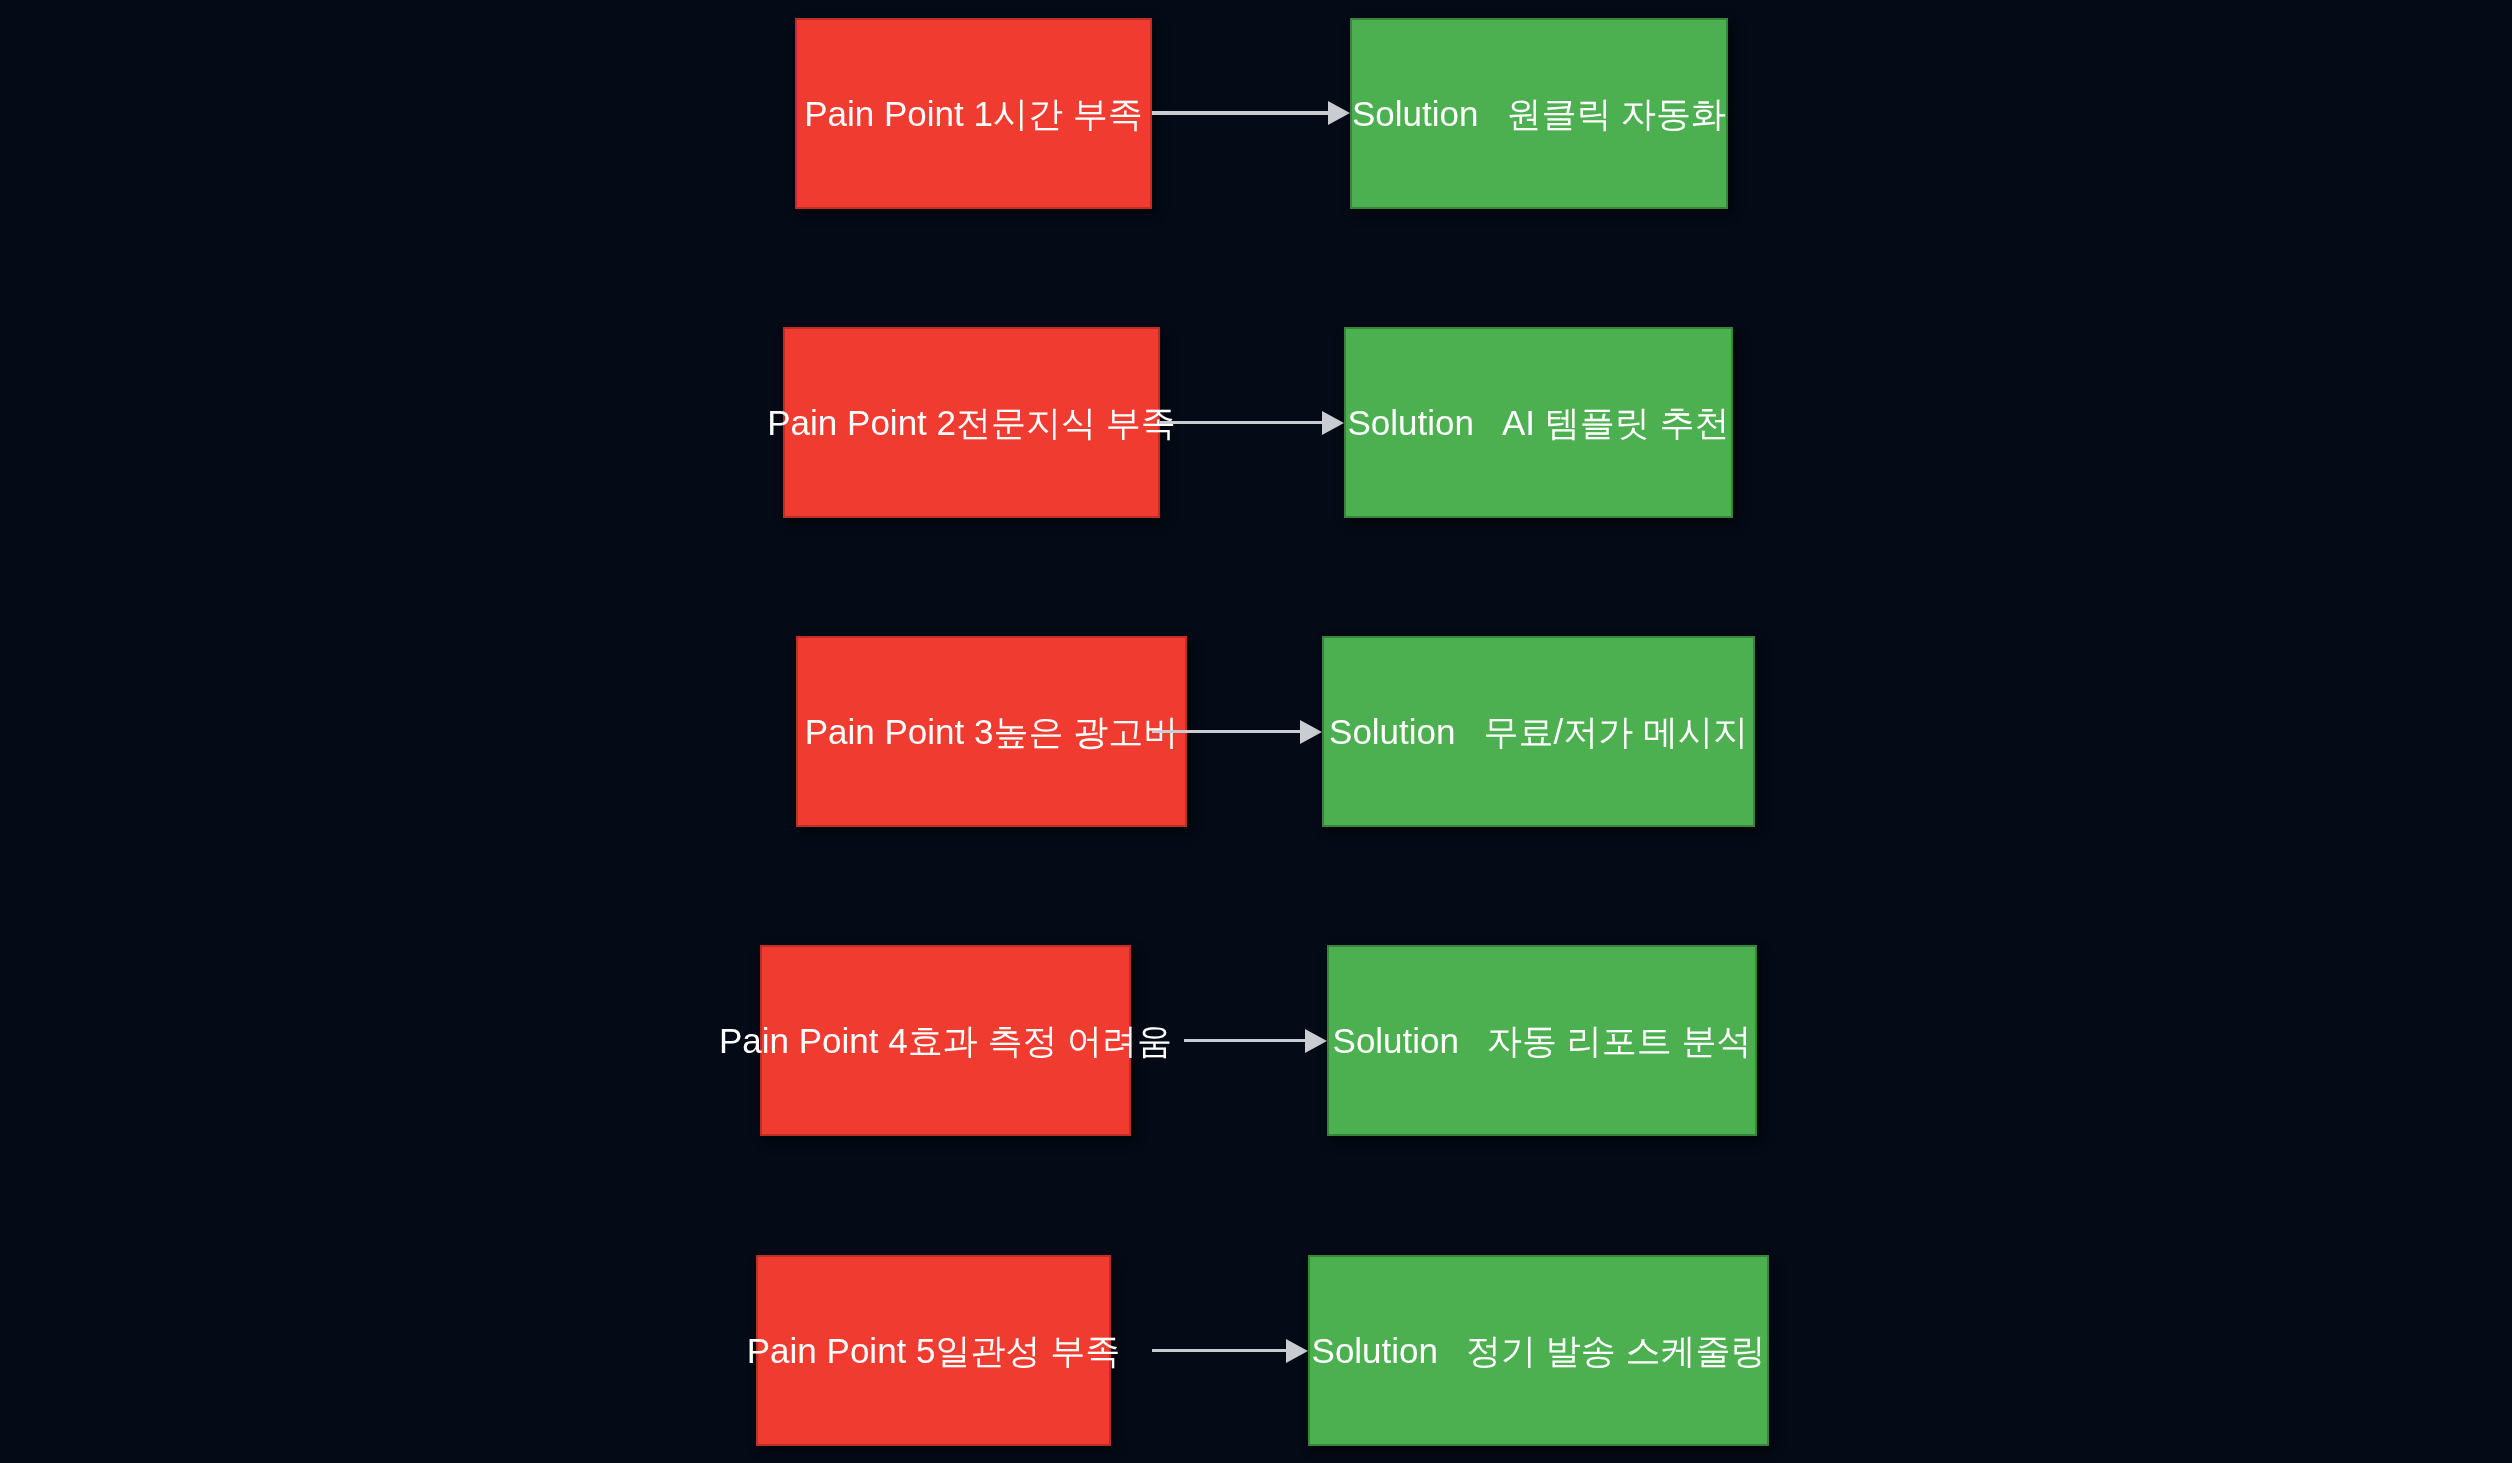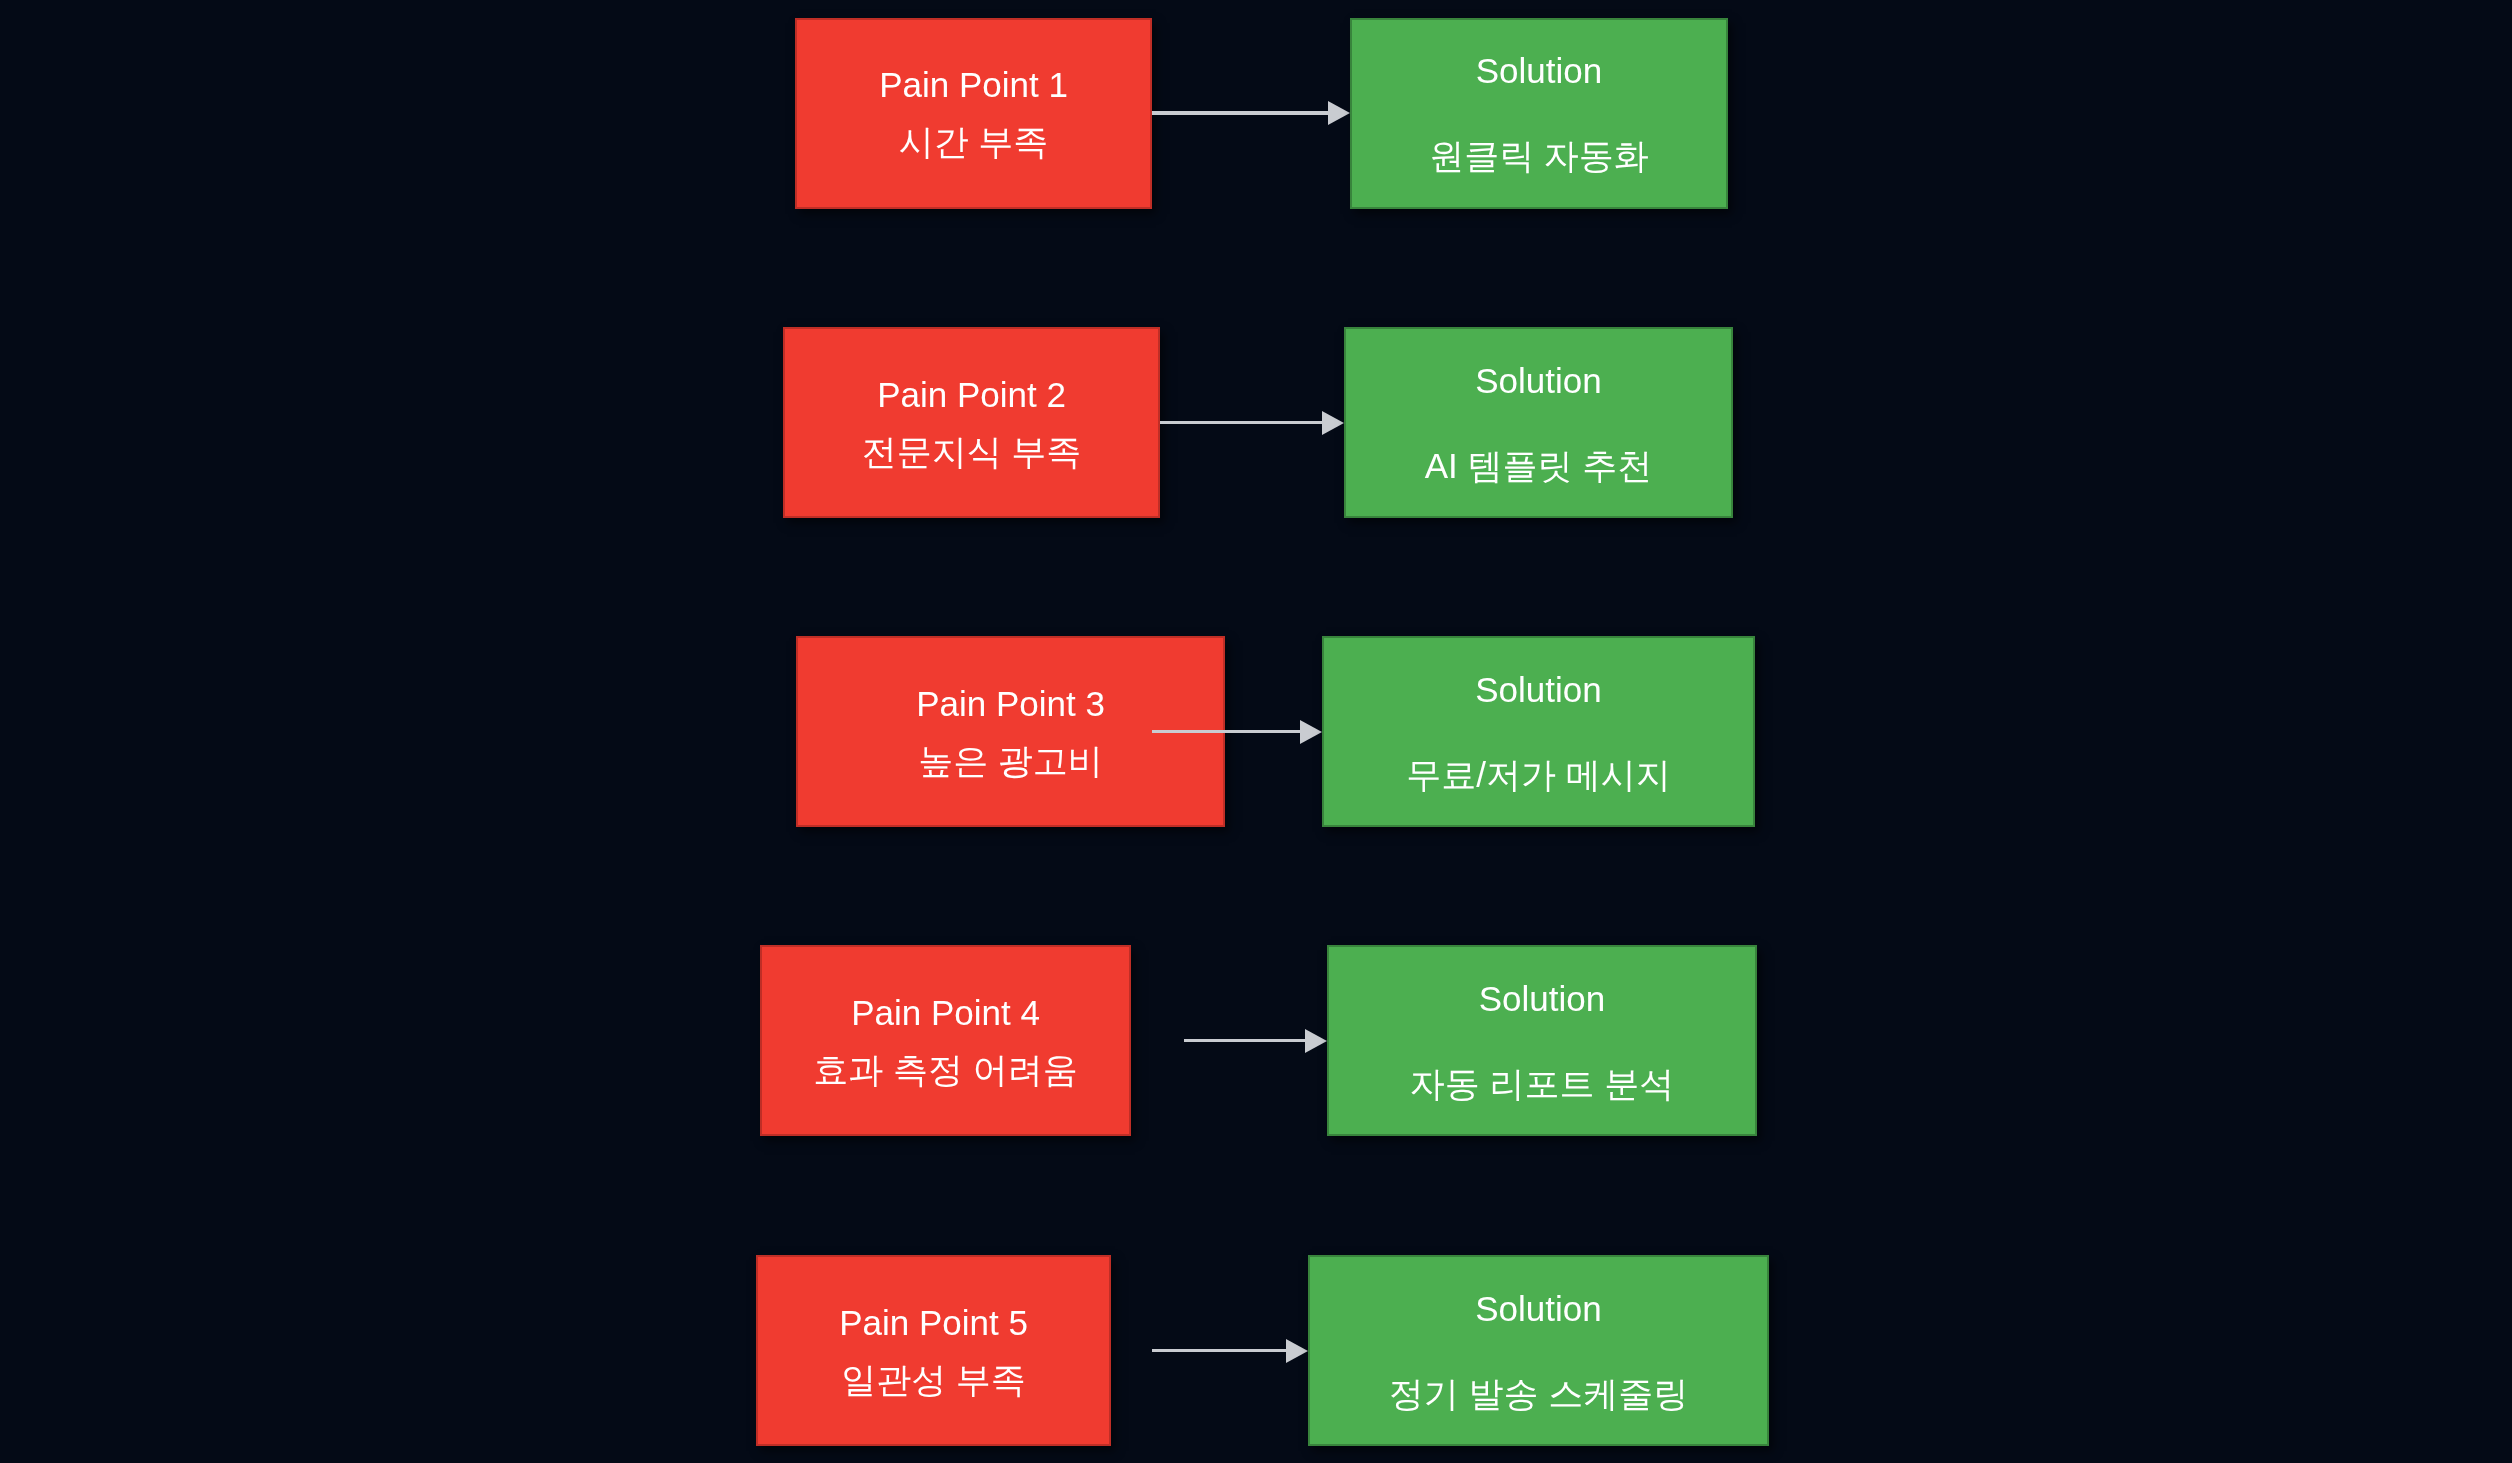--- a/index.html
+++ b/index.html
@@ -13,21 +13,21 @@
     height: 1464px;
     background: #040a16;
     overflow: hidden;
     font-family: "Liberation Sans", "DejaVu Sans", sans-serif;
   }
   .box {
     position: absolute;
     height: 191px;
     box-sizing: border-box;
     display: flex;
-    flex-direction: column;
+    flex-direction: row;
     justify-content: center;
     align-items: center;
     color: #ffffff;
     text-align: center;
     box-shadow: 3.7px 4.6px 9.2px rgba(0,0,0,0.55);
   }
   .box .line1, .box .line2 {
     font-size: 35px;
     line-height: 57px;
     white-space: nowrap;
@@ -62,21 +62,21 @@
 
   
   .r0 .pain  { left: 795px;  top: 17.5px;   width: 357px; }
   .r0 .arrow { left: 1152px; top: 17.5px;   width: 198px; }
   .r0 .sol   { left: 1350px; top: 17.5px;   width: 378px; }
   
   .r1 .pain  { left: 783px;  top: 327px;  width: 377px; }
   .r1 .arrow { left: 1160px; top: 327px;  width: 184px; }
   .r1 .sol   { left: 1344px; top: 327px;  width: 389px; }
   
-  .r2 .pain  { left: 796px;  top: 636px;  width: 429px; }
+  .r2 .pain  { left: 796px;  top: 636px;  width: 391px; }
   .r2 .arrow { left: 1152px; top: 636px;  width: 170px; }
   .r2 .sol   { left: 1322px; top: 636px;  width: 433px; }
   
   .r3 .pain  { left: 760px;  top: 945px; width: 371px; }
   .r3 .arrow { left: 1184px; top: 945px; width: 143px; }
   .r3 .sol   { left: 1327px; top: 945px; width: 430px; }
   
   .r4 .pain  { left: 756px;  top: 1255px; width: 355px; }
   .r4 .arrow { left: 1152px; top: 1255px; width: 156px; }
   .r4 .sol   { left: 1308px; top: 1255px; width: 461px; }

